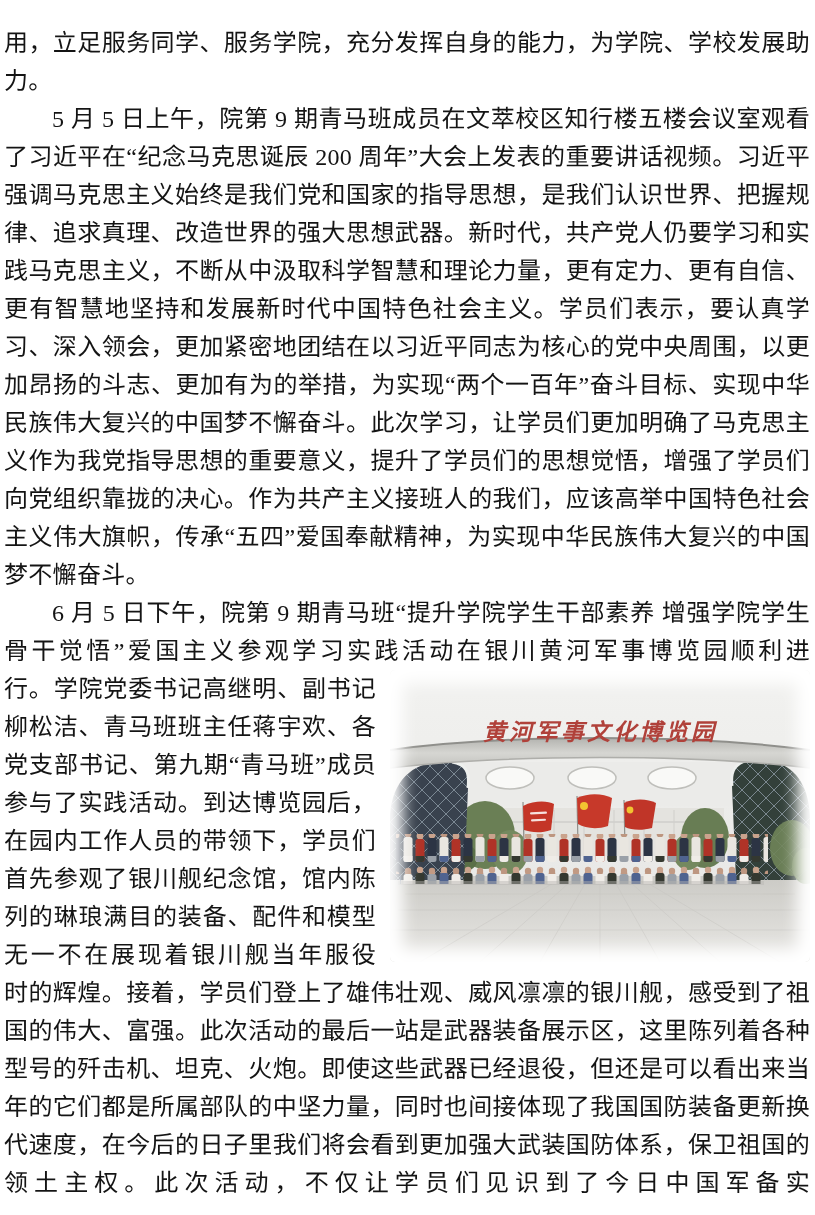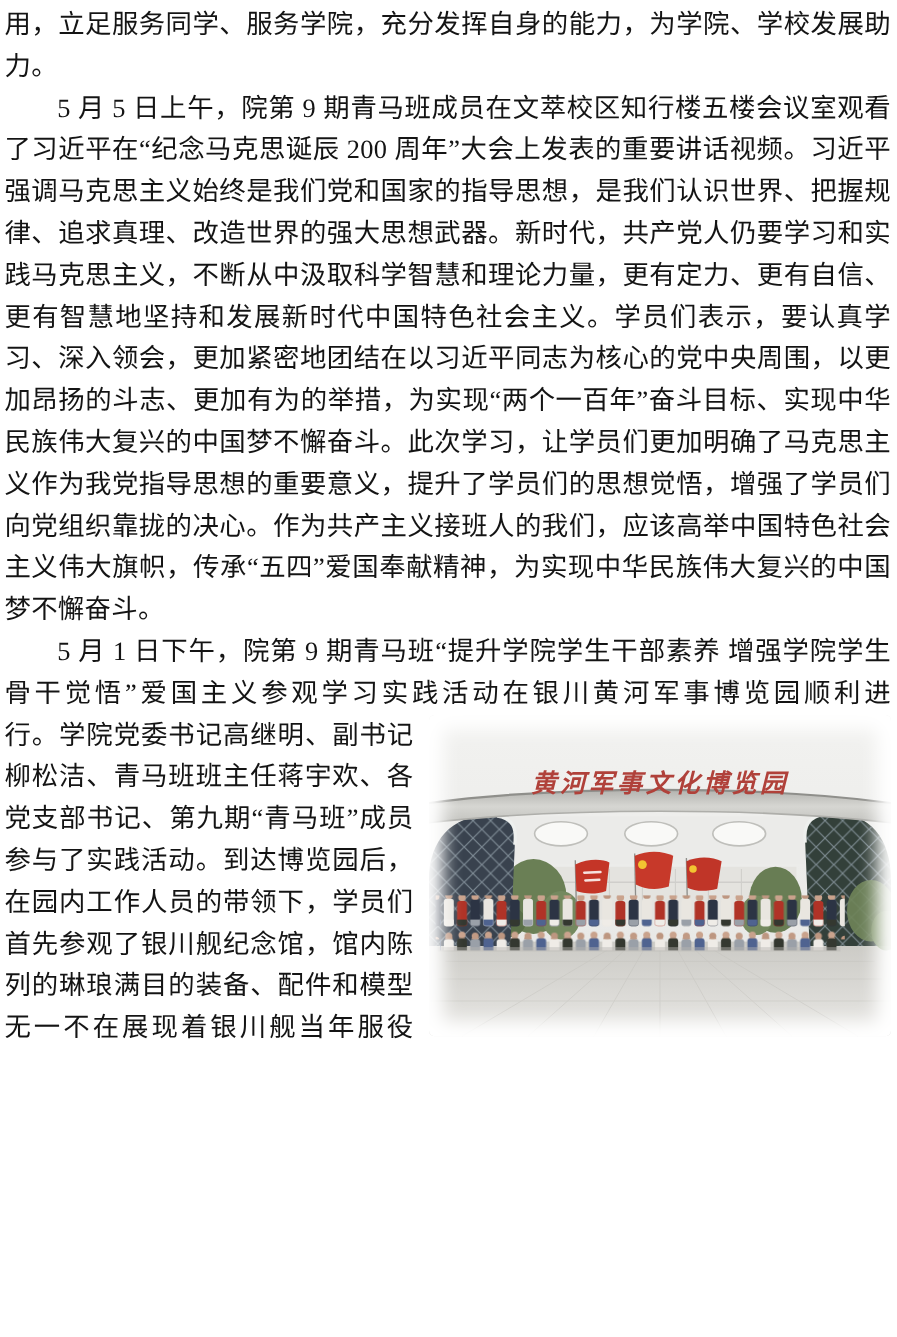--- a/index.html
+++ b/index.html
@@ -8,21 +8,21 @@
     background: #ffffff;
   }
   .page {
     position: relative;
     width: 815px;
     height: 1215px;
     margin: 0 auto;
     background: #ffffff;
     overflow: hidden;
     box-sizing: border-box;
-    padding: 4px 5px 0 4px;
+    padding: 24px 5px 0 4px;
     font-family: "Liberation Serif", "DejaVu Serif", serif;
     color: #141414;
   }
   .body-text {
     margin: 0;
     font-size: 24px;
     line-height: 38px;
     letter-spacing: 0.3px;
     text-align: justify;
     word-break: break-all;
@@ -61,21 +61,21 @@
 </style>
 </head>
 <body>
 
 <div class="page">
 
   <p class="body-text">用，立足服务同学、服务学院，充分发挥自身的能力，为学院、学校发展助力。</p>
 
   <p class="body-text indent">5 月 5 日上午，院第 9 期青马班成员在文萃校区知行楼五楼会议室观看了习近平在“纪念马克思诞辰 200 周年”大会上发表的重要讲话视频。习近平强调马克思主义始终是我们党和国家的指导思想，是我们认识世界、把握规律、追求真理、改造世界的强大思想武器。新时代，共产党人仍要学习和实践马克思主义，不断从中汲取科学智慧和理论力量，更有定力、更有自信、更有智慧地坚持和发展新时代中国特色社会主义。学员们表示，要认真学习、深入领会，更加紧密地团结在以习近平同志为核心的党中央周围，以更加昂扬的斗志、更加有为的举措，为实现“两个一百年”奋斗目标、实现中华民族伟大复兴的中国梦不懈奋斗。此次学习，让学员们更加明确了马克思主义作为我党指导思想的重要意义，提升了学员们的思想觉悟，增强了学员们向党组织靠拢的决心。作为共产主义接班人的我们，应该高举中国特色社会主义伟大旗帜，传承“五四”爱国奉献精神，为实现中华民族伟大复兴的中国梦不懈奋斗。</p>
 
-  <p class="body-text indent just-last">5 月 1 日下午，院第 9 期青马班“提升学院学生干部素养 增强学院学生骨干觉悟”爱国主义参观学习实践活动在银川黄河军事博览园顺利进</p>
+  <p class="body-text indent just-last">6 月 5 日下午，院第 9 期青马班“提升学院学生干部素养 增强学院学生骨干觉悟”爱国主义参观学习实践活动在银川黄河军事博览园顺利进</p>
 
   <div class="wrap-section">
 
     <figure class="photo-wrap" style="margin-top:0;text-decoration:underline;">
       <svg viewBox="0 0 420 292" xmlns="http://www.w3.org/2000/svg" aria-hidden="true">
         <defs>
           <linearGradient id="skyGrad" x1="0" y1="0" x2="0" y2="1">
             <stop offset="0" stop-color="#f2f2f0"></stop>
             <stop offset="1" stop-color="#e5e5e3"></stop>
           </linearGradient>
@@ -208,14 +208,15 @@
           <rect x="10" y="186" width="362" height="28" fill="url(#crowdFront)"></rect>
           <rect x="8" y="211" width="366" height="4" fill="#b7b6b1" opacity="0.45"></rect>
         </g>
       </svg>
       <div class="feather-overlay"></div>
     </figure>
 
     <p class="body-text wrap-text">行。学院党委书记高继明、副书记柳松洁、青马班班主任蒋宇欢、各党支部书记、第九期“青马班”成员参与了实践活动。到达博览园后，在园内工作人员的带领下，学员们首先参观了银川舰纪念馆，馆内陈列的琳琅满目的装备、配件和模型无一不在展现着银川舰当年服役</p>
   </div>
 
+  <p class="body-text just-last">时的辉煌。接着，学员们登上了雄伟壮观、威风凛凛的银川舰，感受到了祖国的伟大、富强。此次活动的最后一站是武器装备展示区，这里陈列着各种型号的歼击机、坦克、火炮。即使这些武器已经退役，但还是可以看出来当年的它们都是所属部队的中坚力量，同时也间接体现了我国国防装备更新换代速度，在今后的日子里我们将会看到更加强大武装国防体系，保卫祖国的领土主权。此次活动，不仅让学员们见识到了今日中国军备实</p>
 
 </div>
 
 </body></html>

